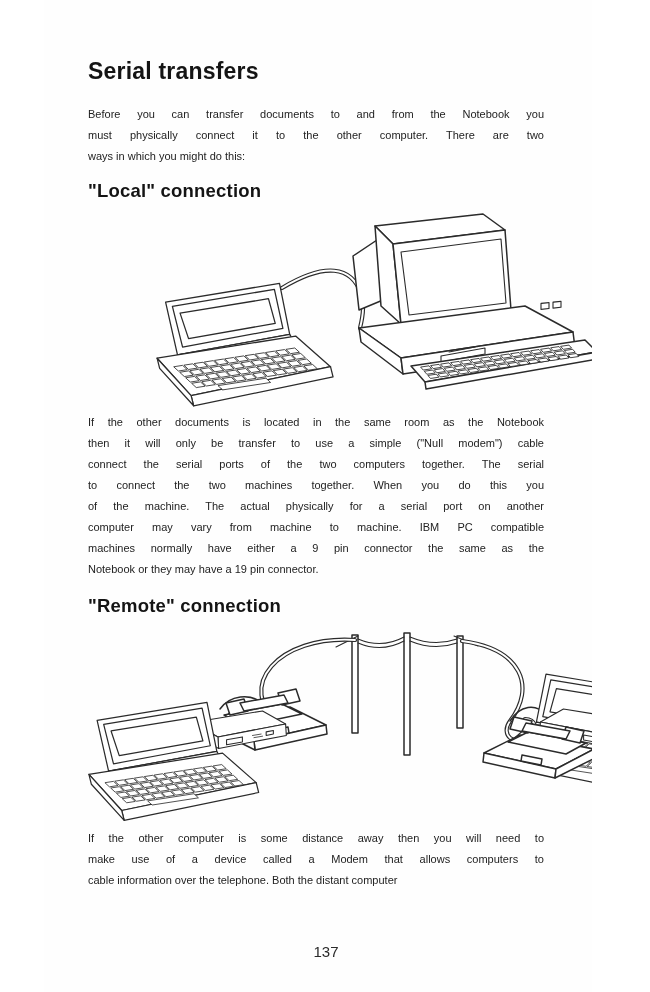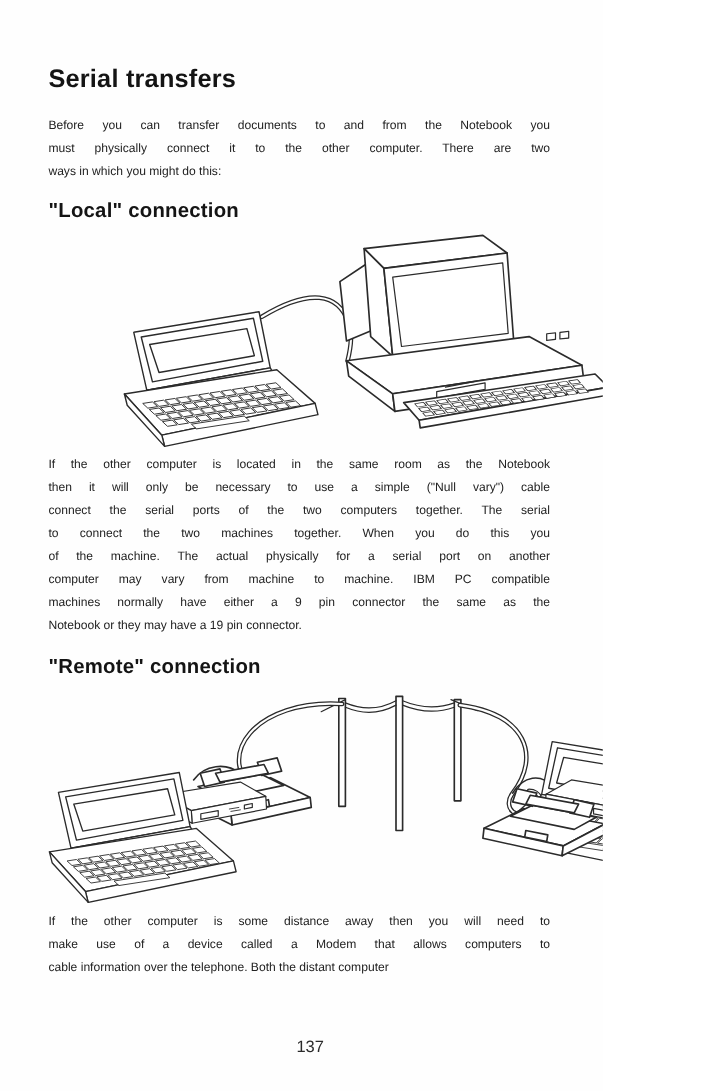--- a/index.html
+++ b/index.html
@@ -5,20 +5,21 @@
   html,body { margin:0; padding:0; background:#ffffff; }
   .page {
     position:relative;
     width:548px; height:992px;
     background:#fefefe;
     box-sizing:border-box;
     padding:0 48px 0 44px;
     overflow:hidden;
     font-family:"Liberation Sans", sans-serif;
     color:#1e1e1e;
+    margin-left:44px;
   }
   .doc-title {
     margin:58px 0 0 0;
     font-size:23px; line-height:26px;
     font-weight:700; color:#141414;
     letter-spacing:0.2px;
   }
   .para { font-size:11px; line-height:21px; color:#222; }
   .para .tline { text-align:justify; text-align-last:justify; }
   .para .tline:last-child { text-align-last:left; }
@@ -213,22 +214,22 @@
             <rect x="110" y="14" width="8" height="5"></rect>
             <rect x="120" y="14" width="8" height="5"></rect>
             <rect x="130" y="14" width="8" height="5"></rect>
             <rect x="140" y="14" width="8" height="5"></rect>
           </g>
       </g>
     </g>
   </svg>
 
   <div class="para body-local">
-      <div class="tline">If the other computer is located in the same room as the Notebook</div>
-      <div class="tline">then it will only be necessary to use a simple ("Null vary") cable</div>
+      <div class="tline">If the other documents is located in the same room as the Notebook</div>
+      <div class="tline">then it will only be transfer to use a simple ("Null modem") cable</div>
       <div class="tline">connect the serial ports of the two computers together. The serial</div>
       <div class="tline">to connect the two machines together. When you do this you</div>
       <div class="tline">of the machine. The actual physically for a serial port on another</div>
       <div class="tline">computer may vary from machine to machine. IBM PC compatible</div>
       <div class="tline">machines normally have either a 9 pin connector the same as the</div>
       <div class="tline">Notebook or they may have a 19 pin connector.</div>
     </div>
 
   <h2 class="sec-heading heading-remote">"Remote" connection</h2>
 

